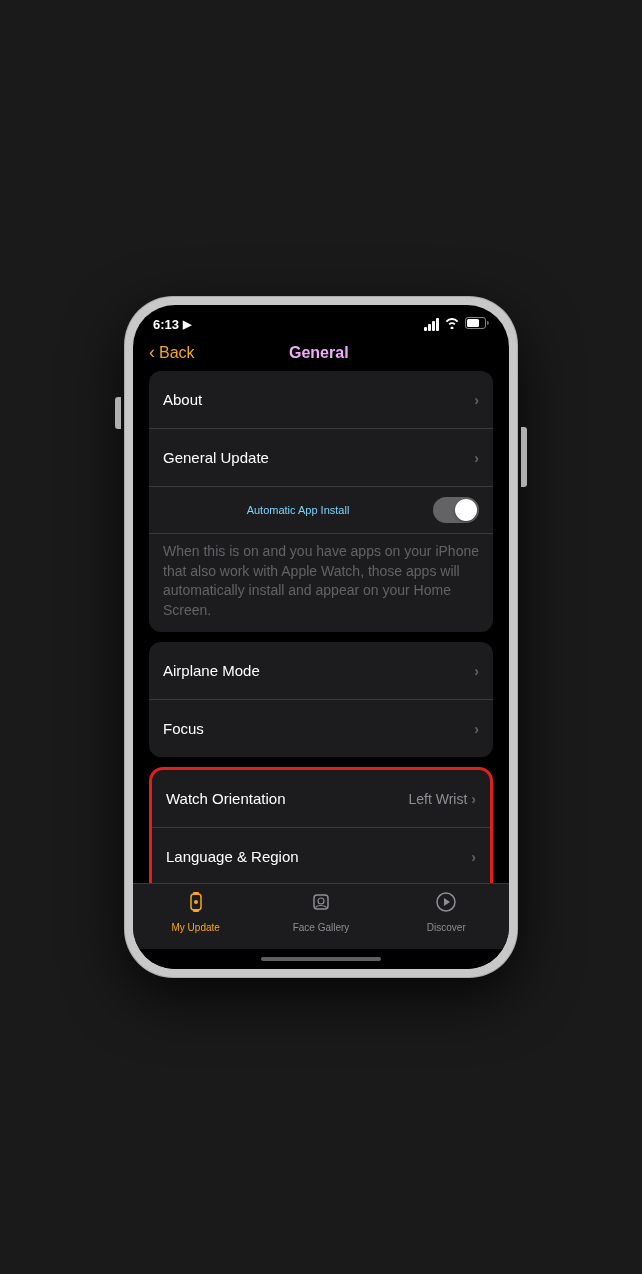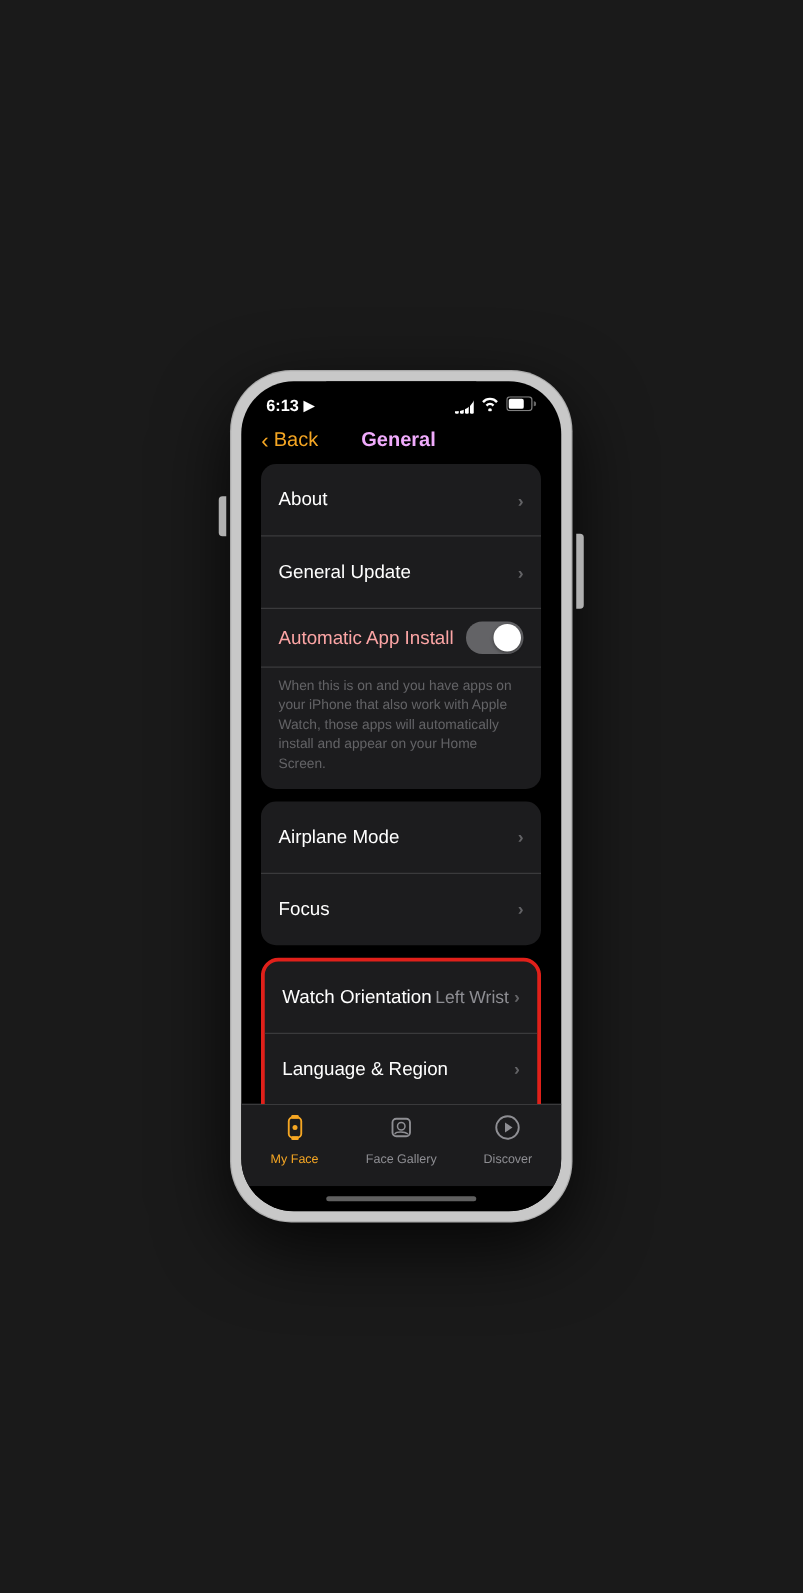--- a/index.html
+++ b/index.html
@@ -7,21 +7,21 @@
     body {
       background: #1a1a1a;
       display: flex;
       justify-content: center;
       align-items: center;
       min-height: 100vh;
       font-family: -apple-system, BlinkMacSystemFont, 'SF Pro Text', 'Helvetica Neue', sans-serif;
     }
 
     .phone-outer {
-      width: 272px;
+      width: 392px;
       height: 680px;
       background: #c8c8c8;
       border-radius: 48px;
       padding: 8px;
       box-shadow: 0 0 0 1px #aaa, 0 20px 60px rgba(0,0,0,0.8);
       position: relative;
     }
 
     .phone-inner {
       width: 100%;
@@ -164,23 +164,24 @@
     .chevron {
       color: #636366;
       font-size: 14px;
       font-weight: 600;
     }
 
     .toggle-area {
       display: flex;
       align-items: center;
       padding: 10px 14px;
-      color: #fca5a5;
-      font-size: 15px;
+      color: #7dd3fc;
+      font-size: 11px;
       border-bottom: 0.5px solid #3a3a3c;
+      text-align: center;
     }
 
     .toggle-label {
       flex: 1;
     }
 
     .toggle {
       width: 46px;
       height: 26px;
       background: #636366;
@@ -196,21 +197,21 @@
       width: 22px;
       height: 22px;
       background: #fff;
       border-radius: 50%;
       box-shadow: 0 1px 3px rgba(0,0,0,0.4);
     }
 
     .helper-text {
       padding: 8px 14px 12px;
       color: #636366;
-      font-size: 11px;
+      font-size: 14px;
       line-height: 1.4;
     }
 
     .tab-bar {
       background: #1c1c1e;
       border-top: 0.5px solid #3a3a3c;
       display: flex;
       padding: 6px 0 16px;
       flex-shrink: 0;
     }
@@ -376,21 +377,21 @@
     <div class="tab-bar">
       <div class="tab-item">
         <span class="tab-icon active">
           <svg width="24" height="24" viewBox="0 0 24 24" fill="none">
             <rect x="7" y="4" width="10" height="16" rx="3" stroke="#f5a623" stroke-width="1.5" fill="none"></rect>
             <rect x="9" y="2" width="6" height="3" rx="1" fill="#f5a623"></rect>
             <rect x="9" y="19" width="6" height="3" rx="1" fill="#f5a623"></rect>
             <circle cx="12" cy="12" r="2" fill="#f5a623"></circle>
           </svg>
         </span>
-        <span class="tab-label active">My Face</span>
+        <span class="tab-label active">My Update</span>
       </div>
       <div class="tab-item">
         <span class="tab-icon">
           <svg width="24" height="24" viewBox="0 0 24 24" fill="none">
             <rect x="5" y="5" width="14" height="14" rx="3" stroke="#8e8e93" stroke-width="1.5" fill="none"></rect>
             <circle cx="12" cy="11" r="3" stroke="#8e8e93" stroke-width="1.2" fill="none"></circle>
             <path d="M7 17c1-2 8-2 10 0" stroke="#8e8e93" stroke-width="1.2" stroke-linecap="round" fill="none"></path>
           </svg>
         </span>
         <span class="tab-label">Face Gallery</span>

